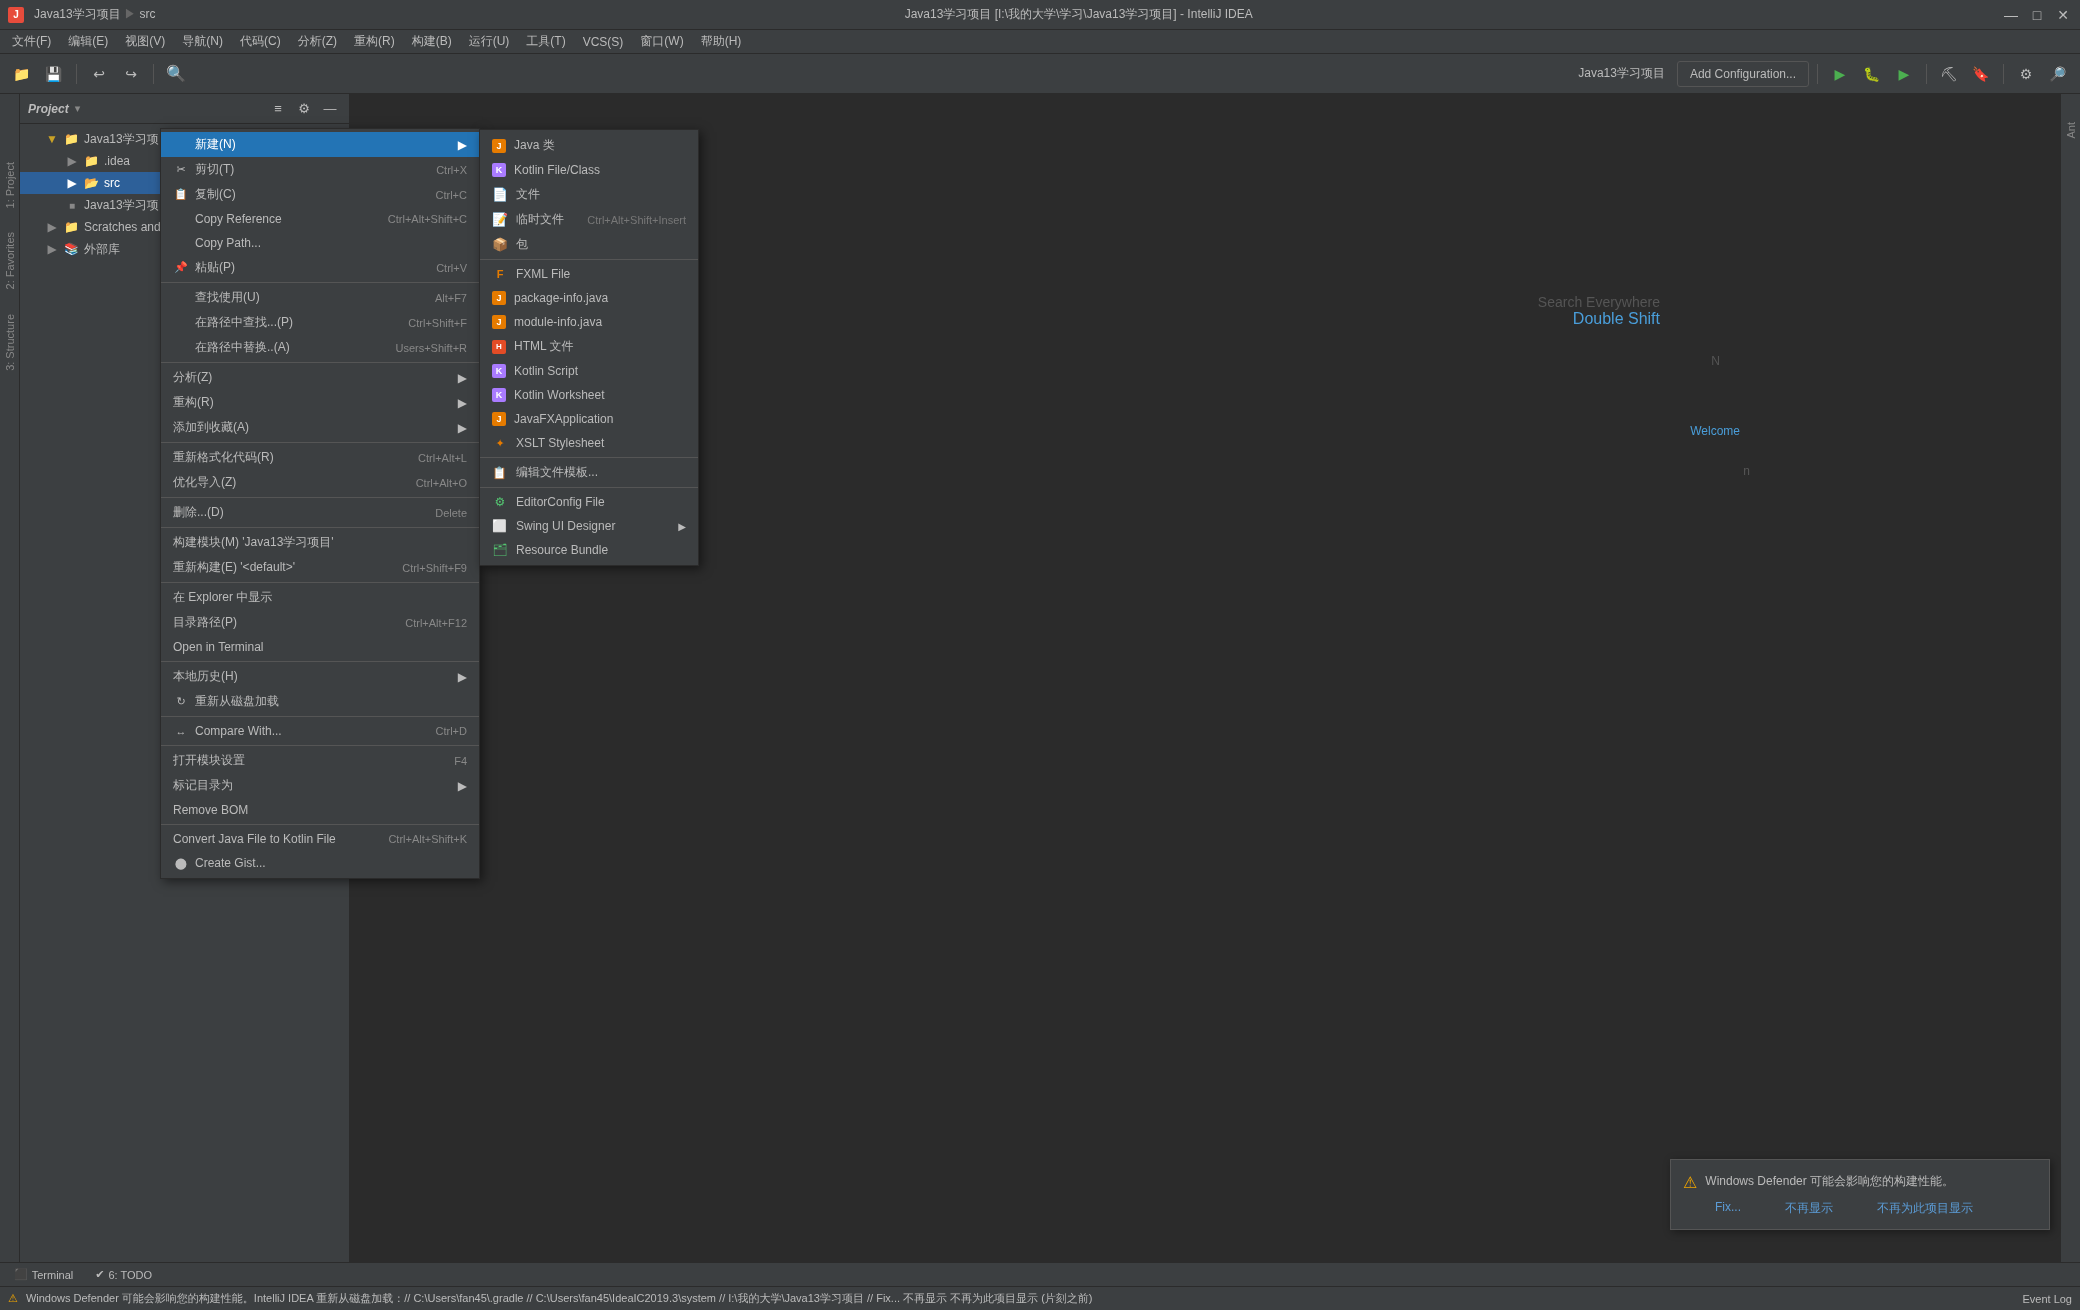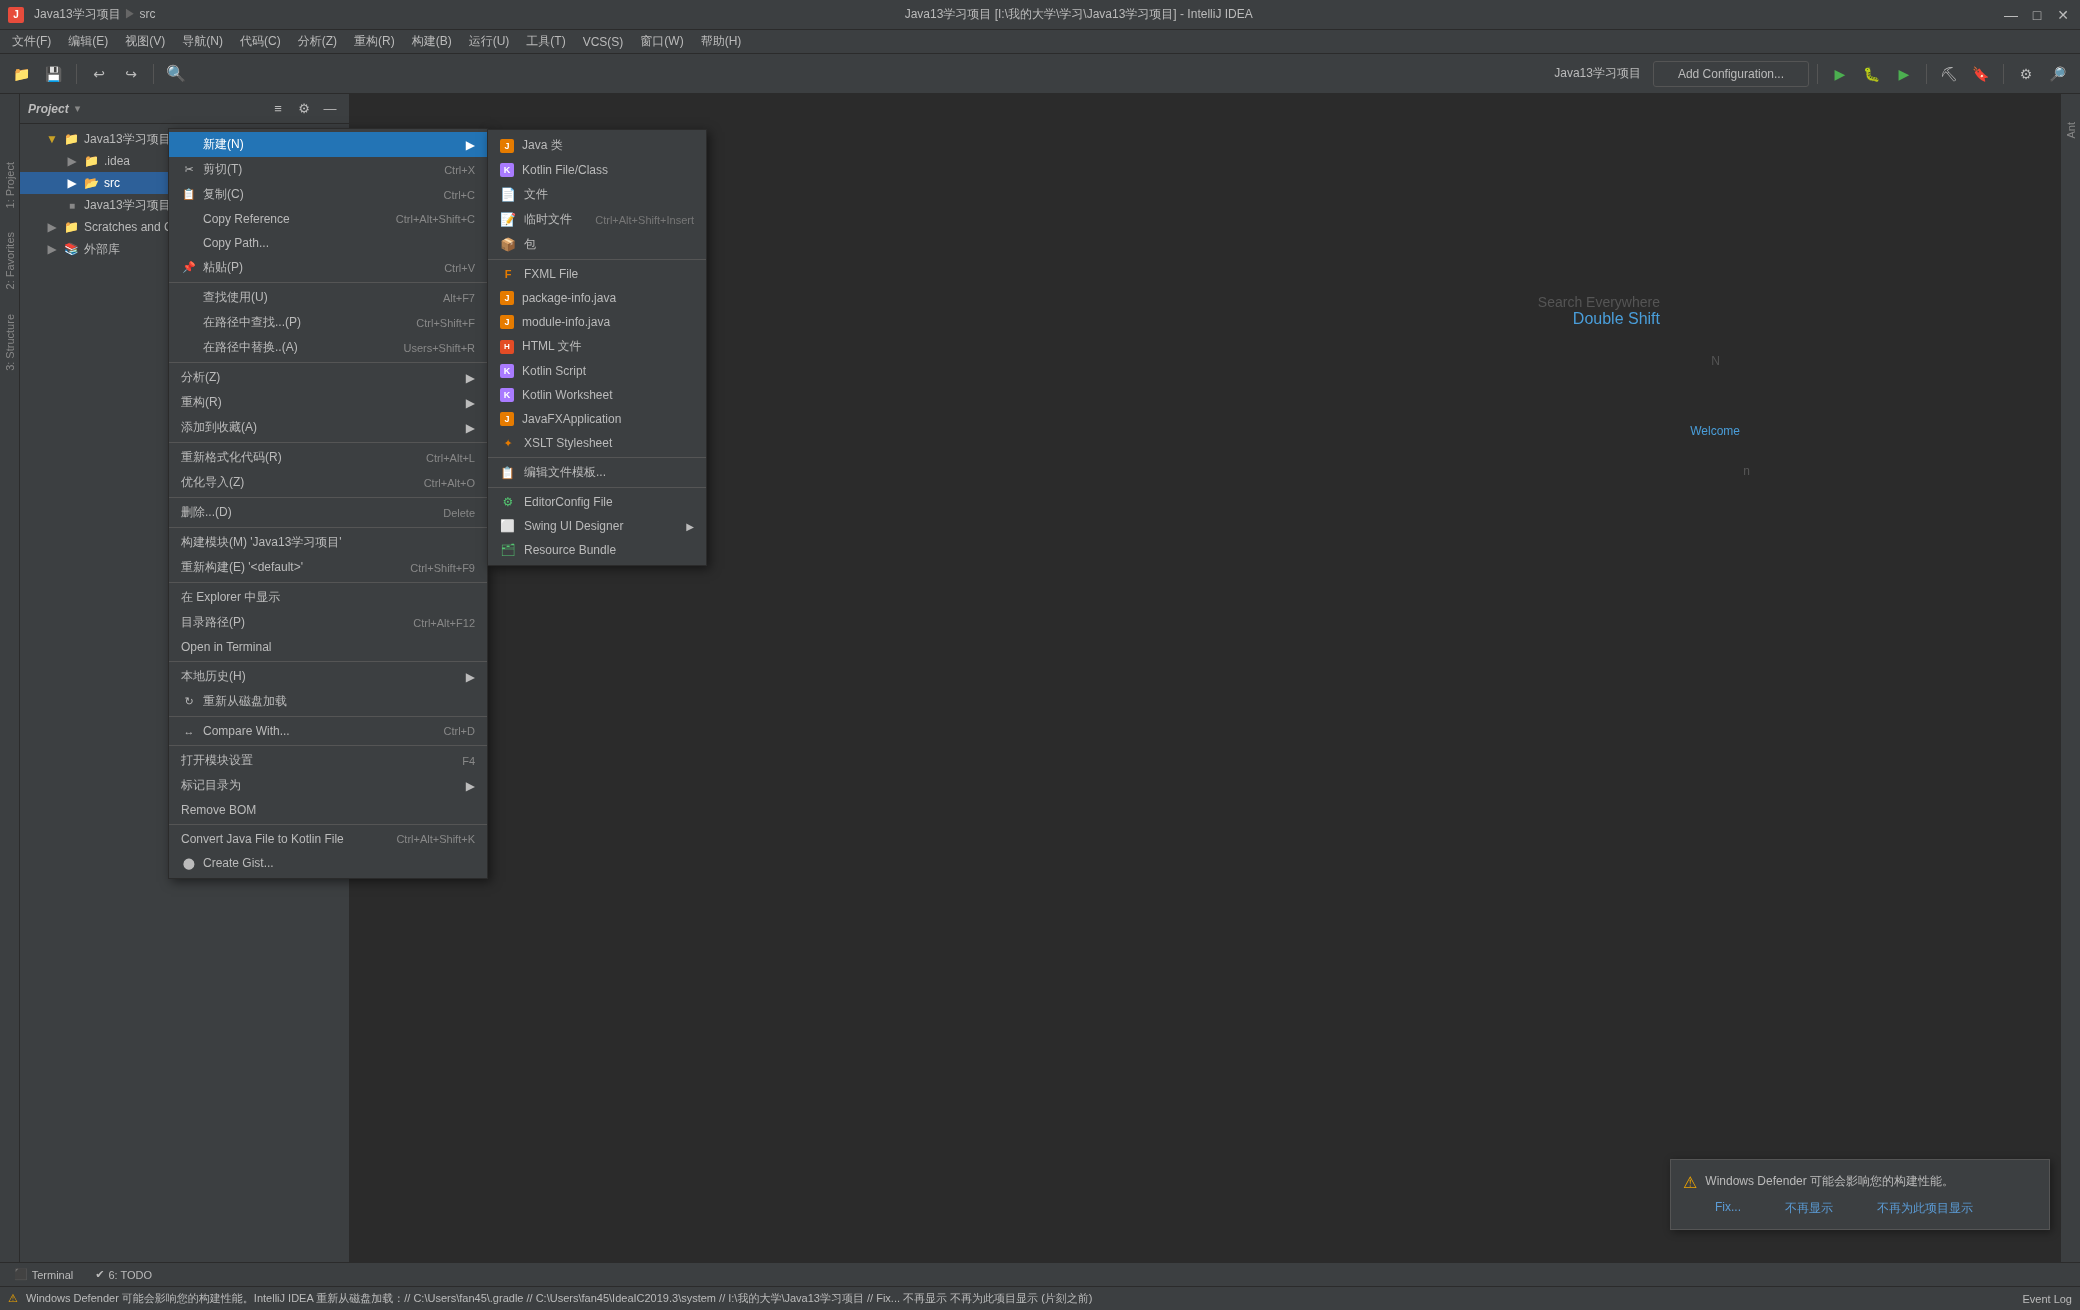--- a/index.html
+++ b/index.html
@@ -71,21 +71,21 @@
     .toolbar-btn {
       width: 28px; height: 28px;
       background: none; border: none;
       color: #bbbbbb; cursor: pointer;
       display: flex; align-items: center; justify-content: center;
       border-radius: 3px;
       font-size: 14px;
     }
     .toolbar-sep { width: 1px; height: 20px; background: #555; margin: 0 4px; }
     .run-config-btn {
-      height: 26px; padding: 0 24px;
+      height: 26px; padding: 0 12px;
       background: #3c3f41; border: 1px solid #555;
       color: #bbbbbb; cursor: pointer; border-radius: 3px;
       font-size: 12px;
     }
 
     
     .sidebar {
       width: 350px;
       background: #3c3f41;
       border-right: 1px solid #2b2b2b;
@@ -140,21 +140,21 @@
       display: flex;
       align-items: center;
       justify-content: center;
       position: relative;
     }
 
     
     .context-menu {
       position: absolute;
       top: 128px;
-      left: 168px;
+      left: 160px;
       background: #3c3f41;
       border: 1px solid #2b2b2b;
       box-shadow: 3px 3px 10px rgba(0,0,0,0.5);
       z-index: 100;
       min-width: 320px;
       padding: 3px 0;
     }
     .ctx-item {
       display: flex;
       align-items: center;

